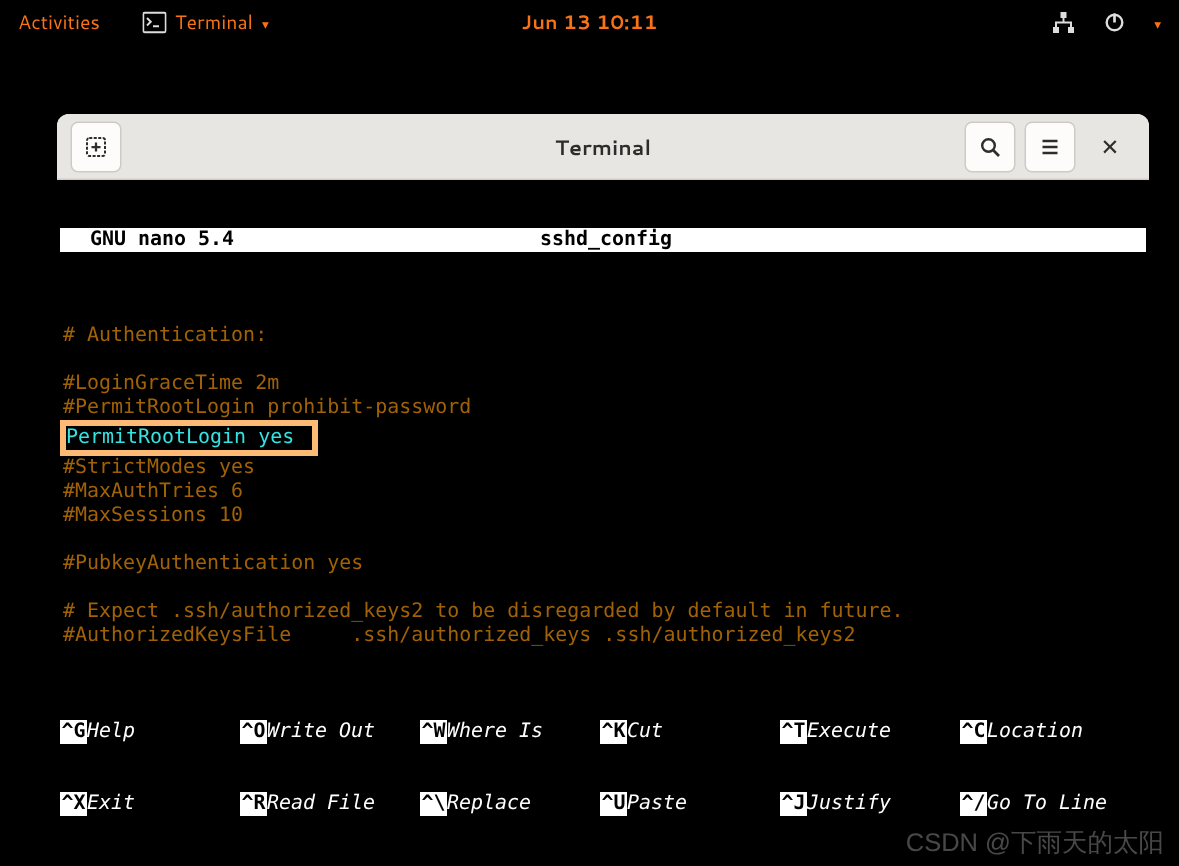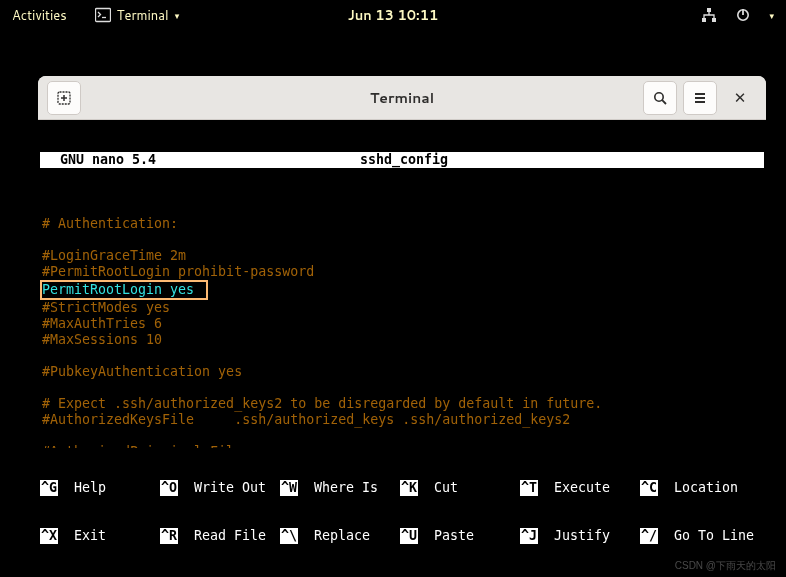--- a/index.html
+++ b/index.html
@@ -3,21 +3,21 @@
 <meta charset="utf-8">
 <style>
   * { margin: 0; padding: 0; box-sizing: border-box; }
   body {
     width: 786px; height: 577px;
     background: #000; font-family: "Cantarell", sans-serif;
     color: #ddd; font-size: 13px; overflow: hidden;
   }
   
   .topbar {
-    height: 30px; background: #000; color: #fef9c3;
+    height: 30px; background: #000; color: #f97316;
     display: flex; align-items: center; padding: 0 12px;
     font-weight: 500;
   }
   .activities { margin-right: 28px; }
   .app-menu { display: flex; align-items: center; gap: 6px; }
   .app-menu .triangle { font-size: 9px; }
   .tb-icon { width:16px; height:16px; display:inline-block; }
   .clock { position:absolute; left:50%; transform:translateX(-50%); font-weight:700; }
   .tb-right { margin-left:auto; display:flex; align-items:center; gap:18px; }
 
@@ -59,38 +59,38 @@
   }
   .nano-header {
     background:#fff; color:#000; display:flex;
     padding:0 2px; font-weight:700;
   }
   .nano-app { flex:0 0 auto; padding:0 2px; }
   .nano-file { margin-left:auto; margin-right:auto; padding:0 2px; }
   .line { padding:0 2px; }
   .cyan { color:#a16207; }
   .highlighted {
-    border:2px solid #fdba74; display:inline-block;
+    border:4px solid #fdba74; display:inline-block;
     color:#34e2e2; padding:0 4px 0 0;
     margin-left:-2px;
   }
   .nano-shortcuts {
     position:absolute; bottom:0; left:2px; right:2px;
     font-family:"DejaVu Sans Mono",monospace;
     font-size:13.3px; line-height:16px; color:#fff;
     background:#000;
   }
   .sc-row { display:flex; }
   .sc-cell { width:120px; display:flex; align-items:center; }
   .kb { background:#fff; color:#000; font-weight:700; padding:0 1px; }
-  .kb + span { margin-left:16px; }
+  .kb + span { margin-left:0;font-style:italic; }
 
   .watermark {
     position:absolute; right:10px; bottom:4px;
-    color:rgba(180,180,180,.4); font-size:10px;
+    color:rgba(180,180,180,.4); font-size:17px;
     font-family:sans-serif;
   }
 </style>
 </head>
 <body>
 
 <div class="topbar">
   <div class="activities">Activities</div>
   <div class="app-menu">
     <span class="tb-icon">

